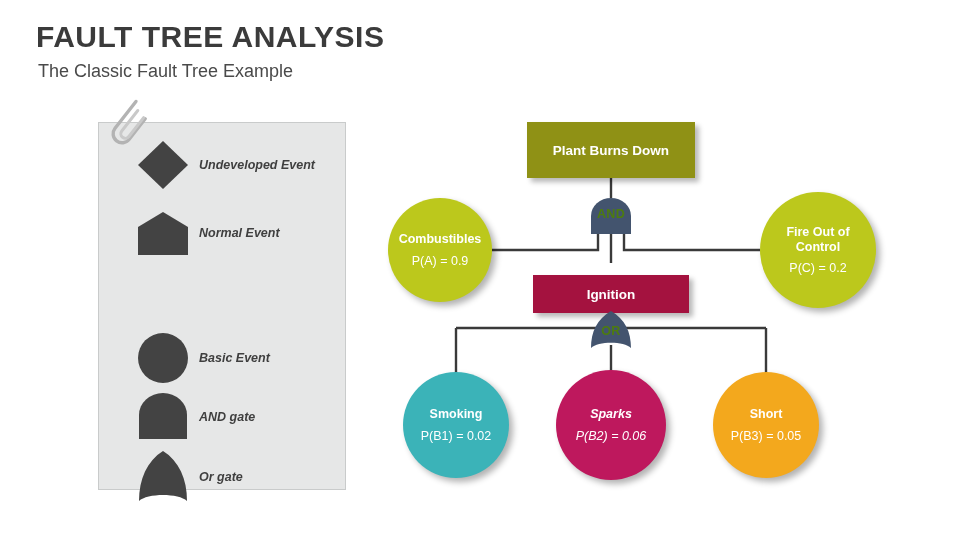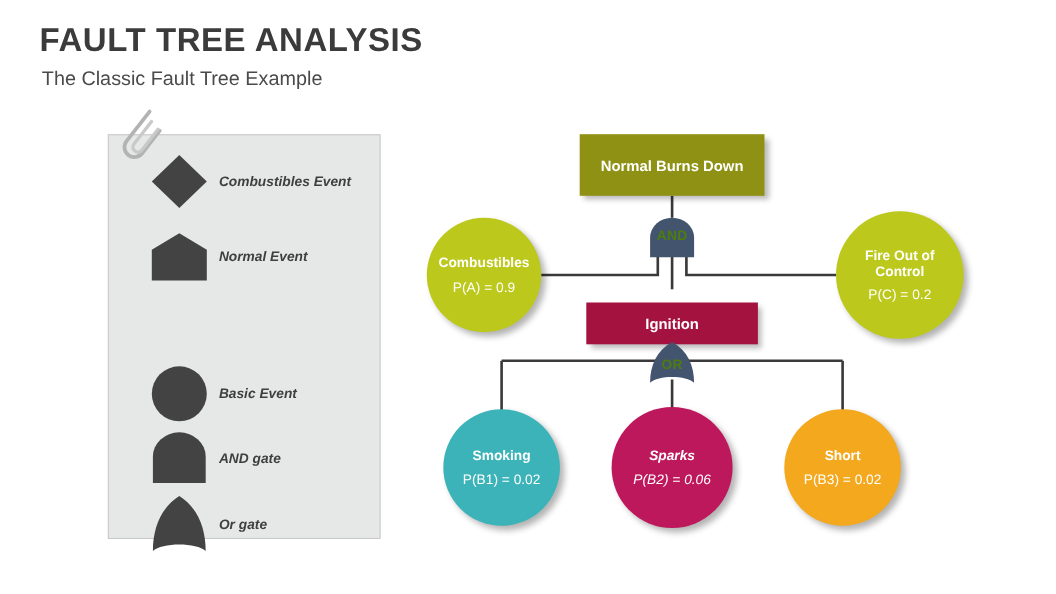--- a/index.html
+++ b/index.html
@@ -156,21 +156,21 @@
 <div id="slide-subtitle">The Classic Fault Tree Example</div>
 
 <div id="legend-panel">
 
   <div class="legend-row" style="top:14px">
     <div class="legend-shape-box">
       <svg width="56" height="56" viewBox="0 0 56 56">
           <polygon points="28,4 53,28 28,52 3,28" fill="#434343"></polygon>
         </svg>
     </div>
-    <div class="legend-label">Combustibles Event</div>
+    <div class="legend-label">Undeveloped Event</div>
   </div>
 
   <div class="legend-row" style="top:82px">
     <div class="legend-shape-box">
       <svg width="56" height="56" viewBox="0 0 56 56">
           <polygon points="28,7 53,22 53,50 3,50 3,22" fill="#434343"></polygon>
         </svg>
     </div>
     <div class="legend-label">Normal Event</div>
   </div>
@@ -230,21 +230,21 @@
 
       <line x1="86" y1="228" x2="86" y2="275"></line>
 
       <line x1="396" y1="228" x2="396" y2="275"></line>
 
       <line x1="241" y1="245" x2="241" y2="272"></line>
     </g>
   </svg>
 
   <div class="node-box" style="left:157px; top:22px; width:168px; height:56px; background:#8f9115;">
-    <span>Normal Burns Down</span>
+    <span>Plant Burns Down</span>
   </div>
 
   <div class="gate" style="left:218px; top:96px; width:46px; height:38px;">
     <svg width="46" height="38" viewBox="0 0 46 38">
       <path d="M3,38 L3,20 A20,18 0 0 1 43,20 L43,38 Z" fill="#43546e"></path>
     </svg>
     <span class="gate-label" style="top:11px;">AND</span>
   </div>
 
   <div class="node-circle" style="left:18px; top:98px; width:104px; height:104px; background:#bcc81c;">
@@ -273,16 +273,16 @@
     <span class="c-prob">P(B1) = 0.02</span>
   </div>
 
   <div class="node-circle" style="left:186px; top:270px; width:110px; height:110px; background:#be185d;font-style:italic;">
     <span class="c-title">Sparks</span>
     <span class="c-prob">P(B2) = 0.06</span>
   </div>
 
   <div class="node-circle" style="left:343px; top:272px; width:106px; height:106px; background:#f3a81d;">
     <span class="c-title">Short</span>
-    <span class="c-prob">P(B3) = 0.02</span>
+    <span class="c-prob">P(B3) = 0.05</span>
   </div>
 
 </div>
 
 </body></html>

